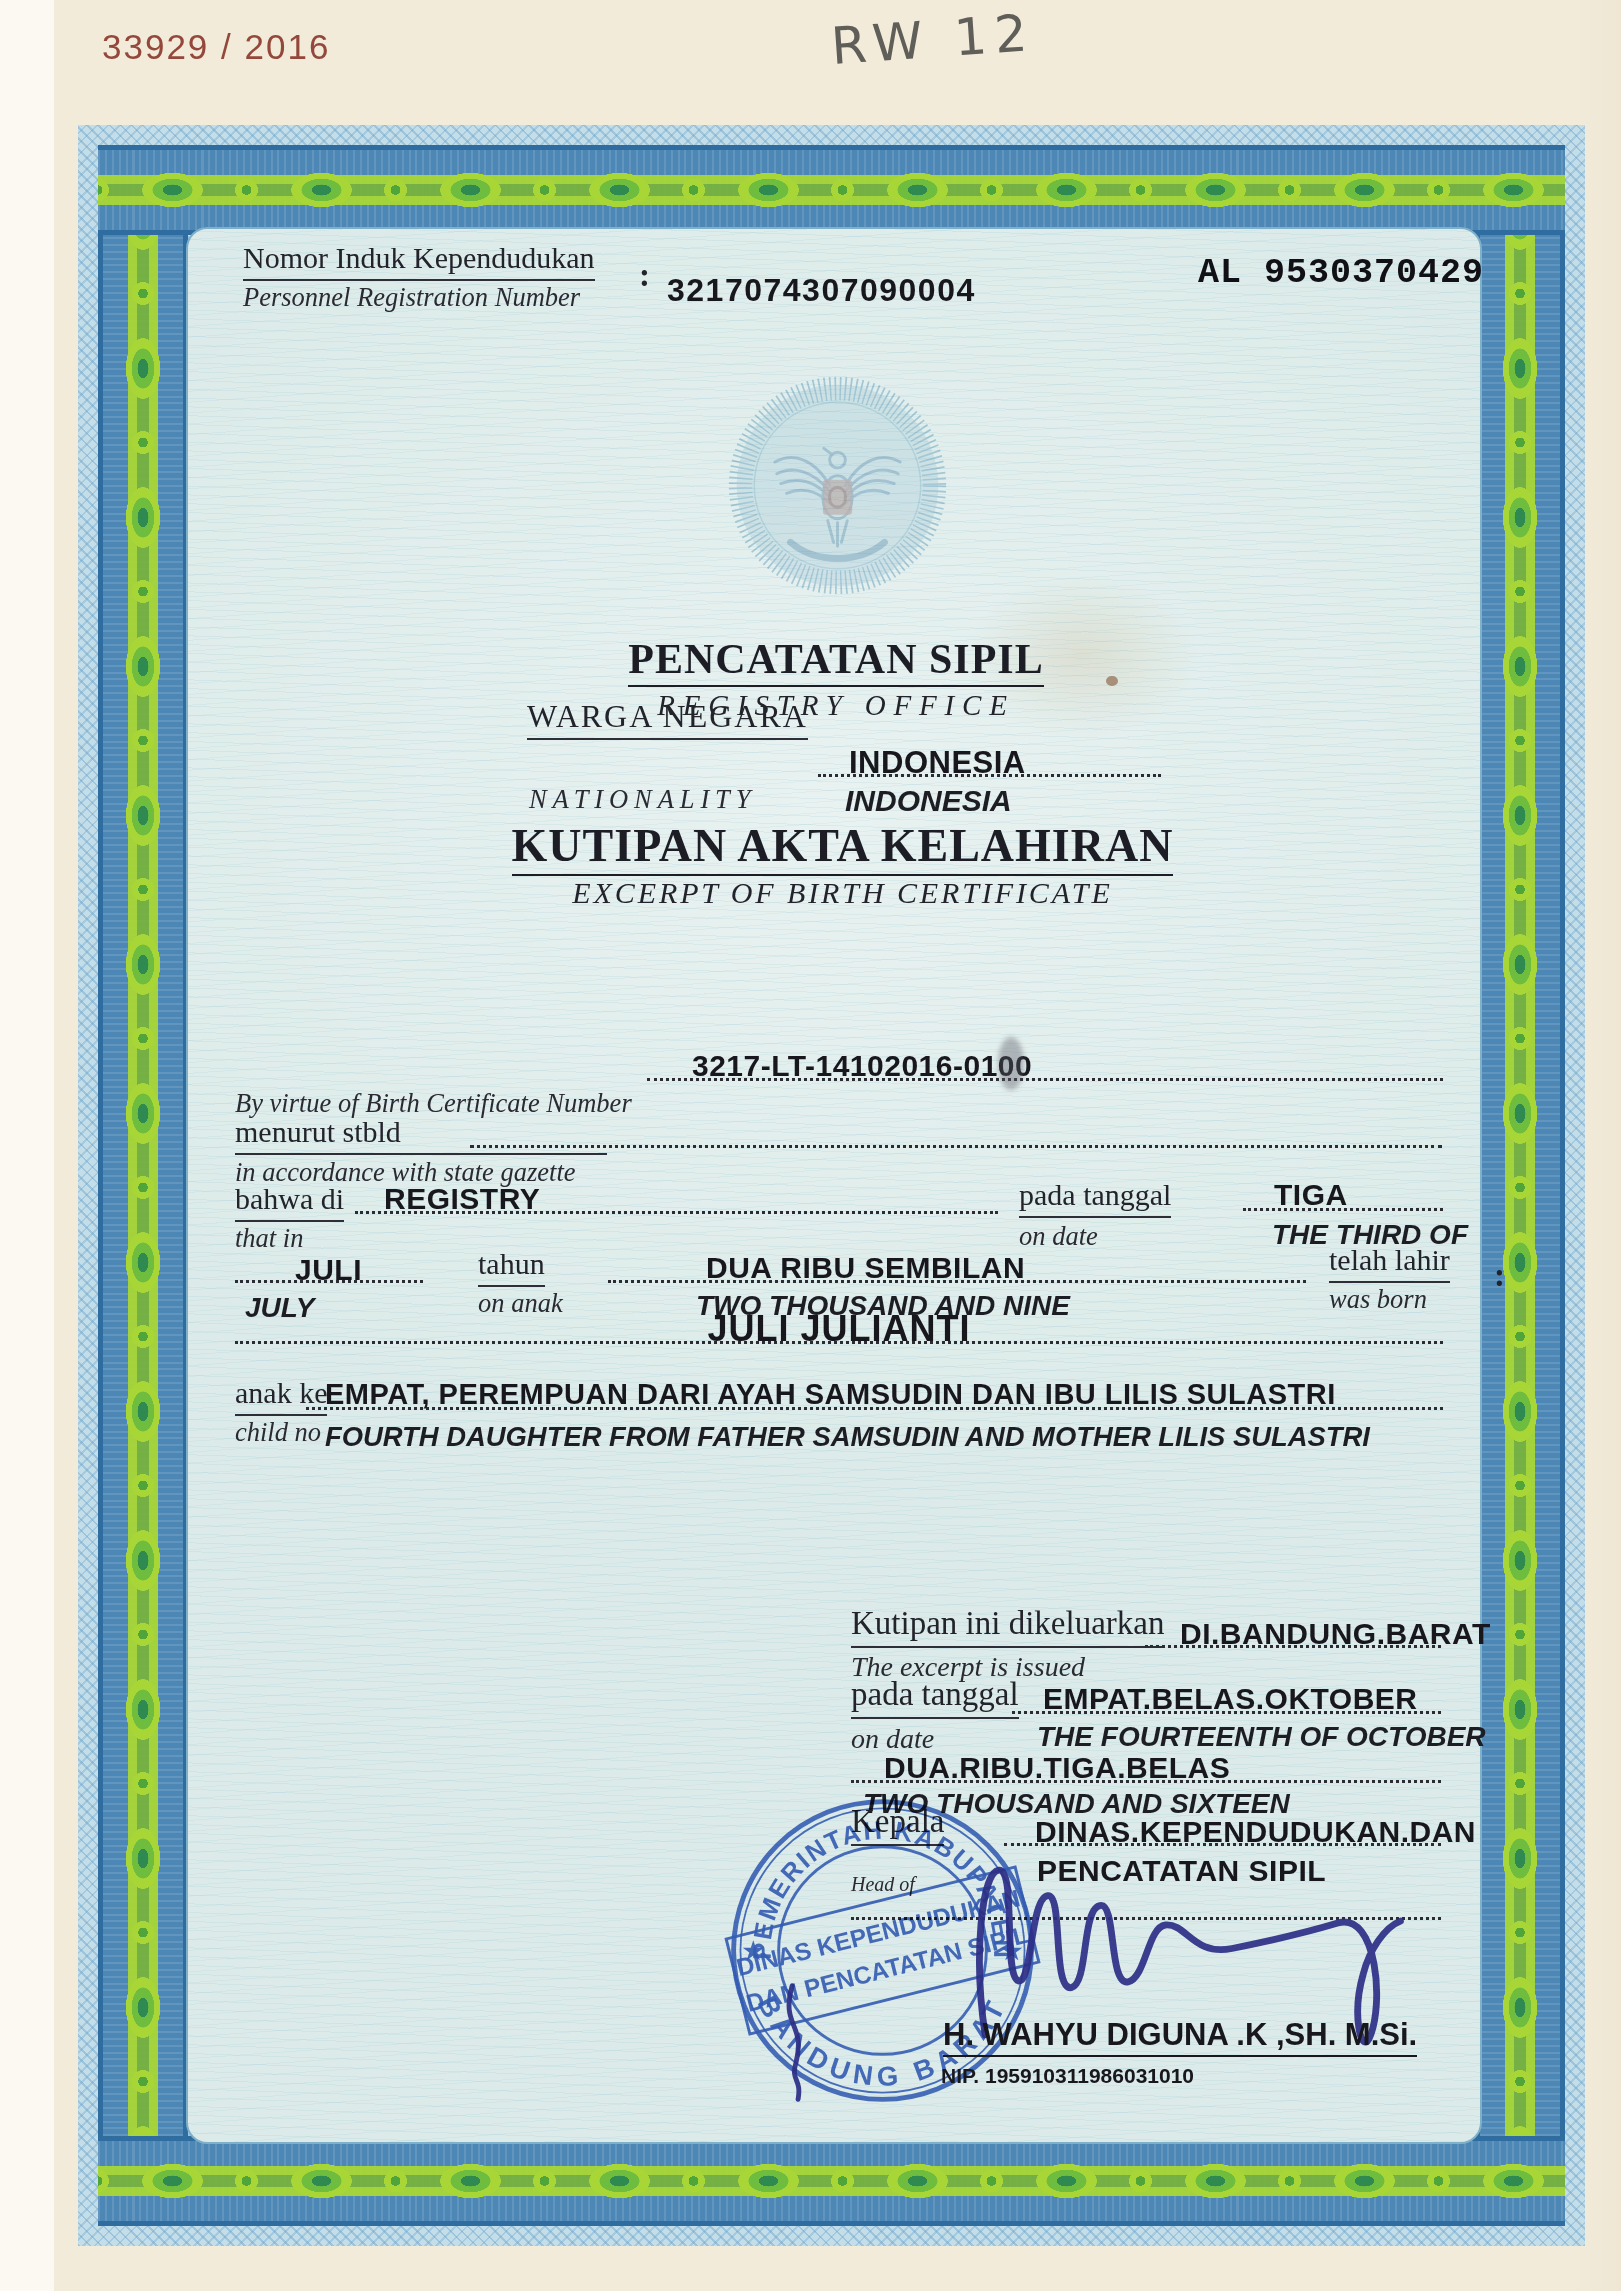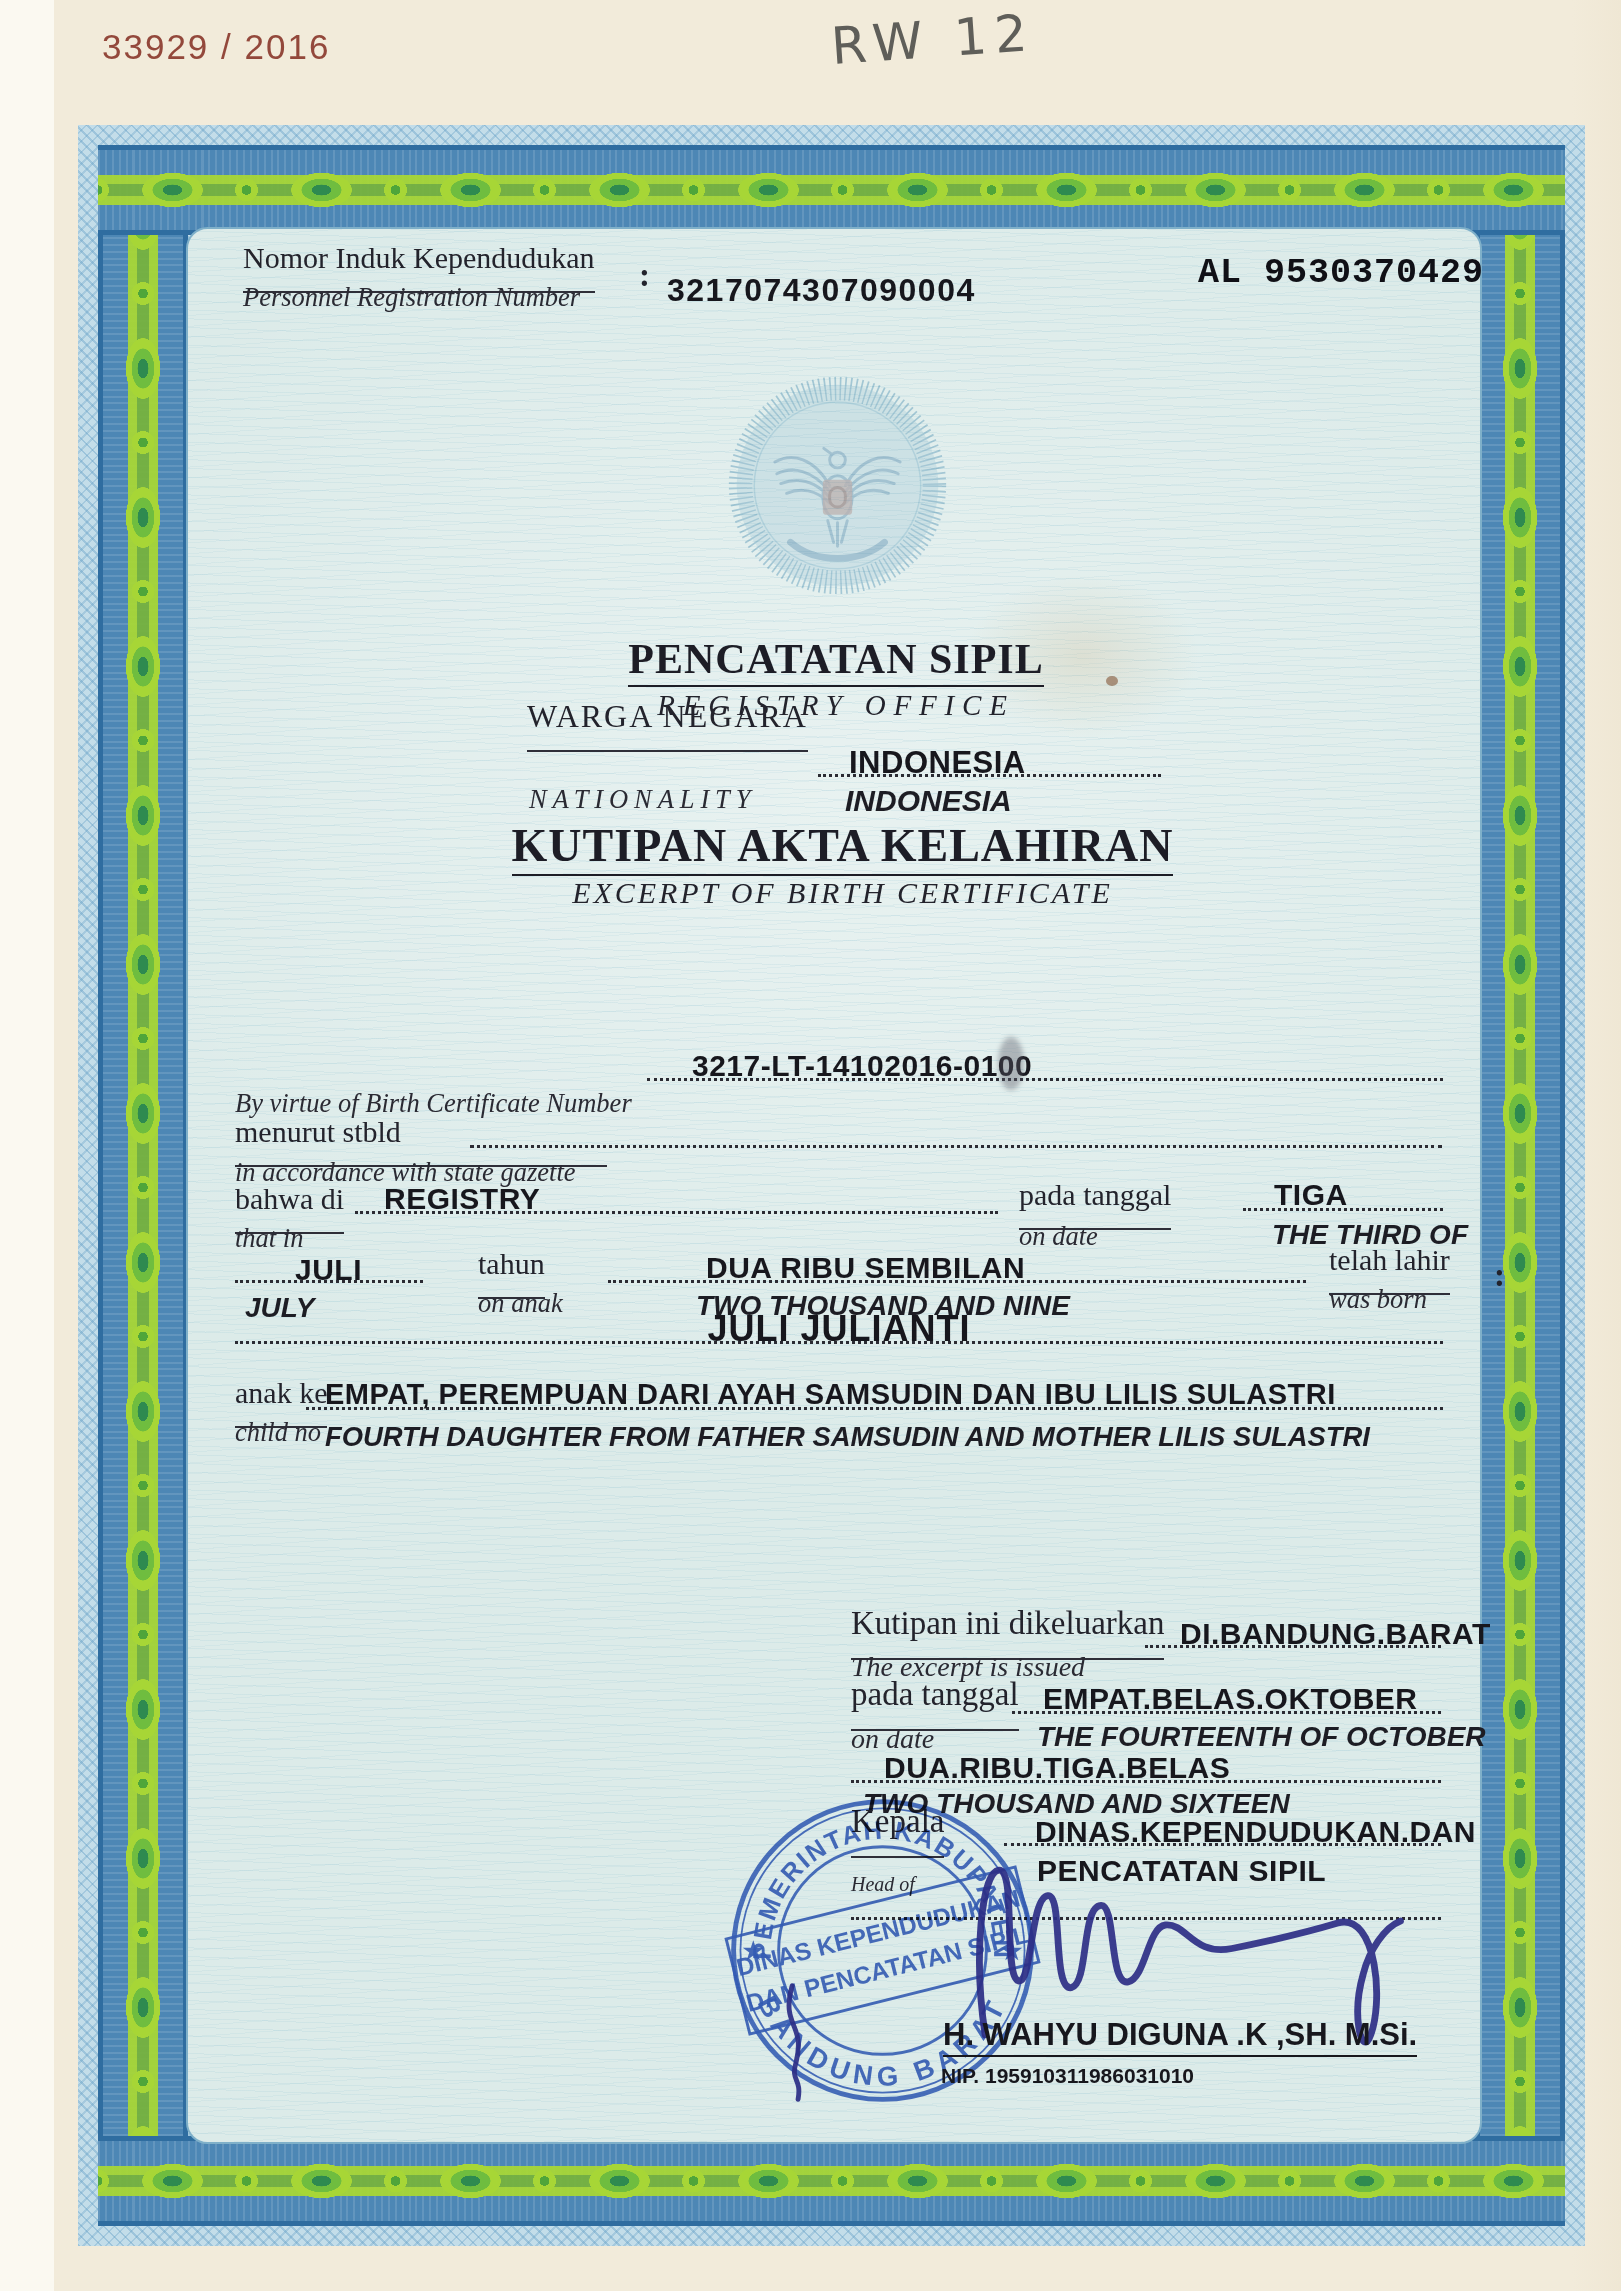--- a/index.html
+++ b/index.html
@@ -43,21 +43,21 @@
       radial-gradient(ellipse 882px 686px at 50% 30%, rgba(255,255,255,.35), rgba(255,255,255,0));}
   .stain1{left:965px;top:573px;width:235px;height:167px;border-radius:50%;
     background:radial-gradient(ellipse at center, rgba(189,160,104,.20), rgba(189,160,104,0) 70%);}
   .stain2{left:1106px;top:676px;width:11.8px;height:9.8px;border-radius:50%;background:rgba(122,72,40,.55);}
   .smudge{left:998px;top:1037px;width:25.5px;height:53px;border-radius:50%;
     background:rgba(92,92,104,.40);filter:blur(2.9px);}
 
   
   .lbl{font-size:30px;color:#23232c;line-height:1.0;white-space:nowrap;}
   .lbl-big{font-size:33px;color:#23232c;line-height:1.0;white-space:nowrap;}
-  .lbl .ul,.lbl-big .ul{display:inline-block;border-bottom:2px solid #2e2e38;padding-bottom:18px;}
+  .lbl .ul,.lbl-big .ul{display:inline-block;border-bottom:2px solid #2e2e38;padding-bottom:6px;}
   .lbl-en{font-style:italic;font-size:26.5px;color:#2a2a33;white-space:nowrap;}
   .val{font-family:"Liberation Sans",sans-serif;font-weight:bold;font-size:30px;color:#17171d;
        letter-spacing:0.5px;white-space:nowrap;}
   .val-en{font-family:"Liberation Sans",sans-serif;font-weight:bold;font-style:italic;font-size:28px;
        color:#1d1d24;white-space:nowrap;}
   .dots{border-bottom:3.4px dotted #2b2b33;height:0;}
   .colon{font-size:33px;font-weight:bold;color:#23232c;}
   .center{text-align:center;}
   .h-id{font-weight:bold;font-size:42px;letter-spacing:1px;color:#1d1d26;
         display:inline-block;border-bottom:2.9px solid #1d1d26;padding-bottom:2px;white-space:nowrap;}

